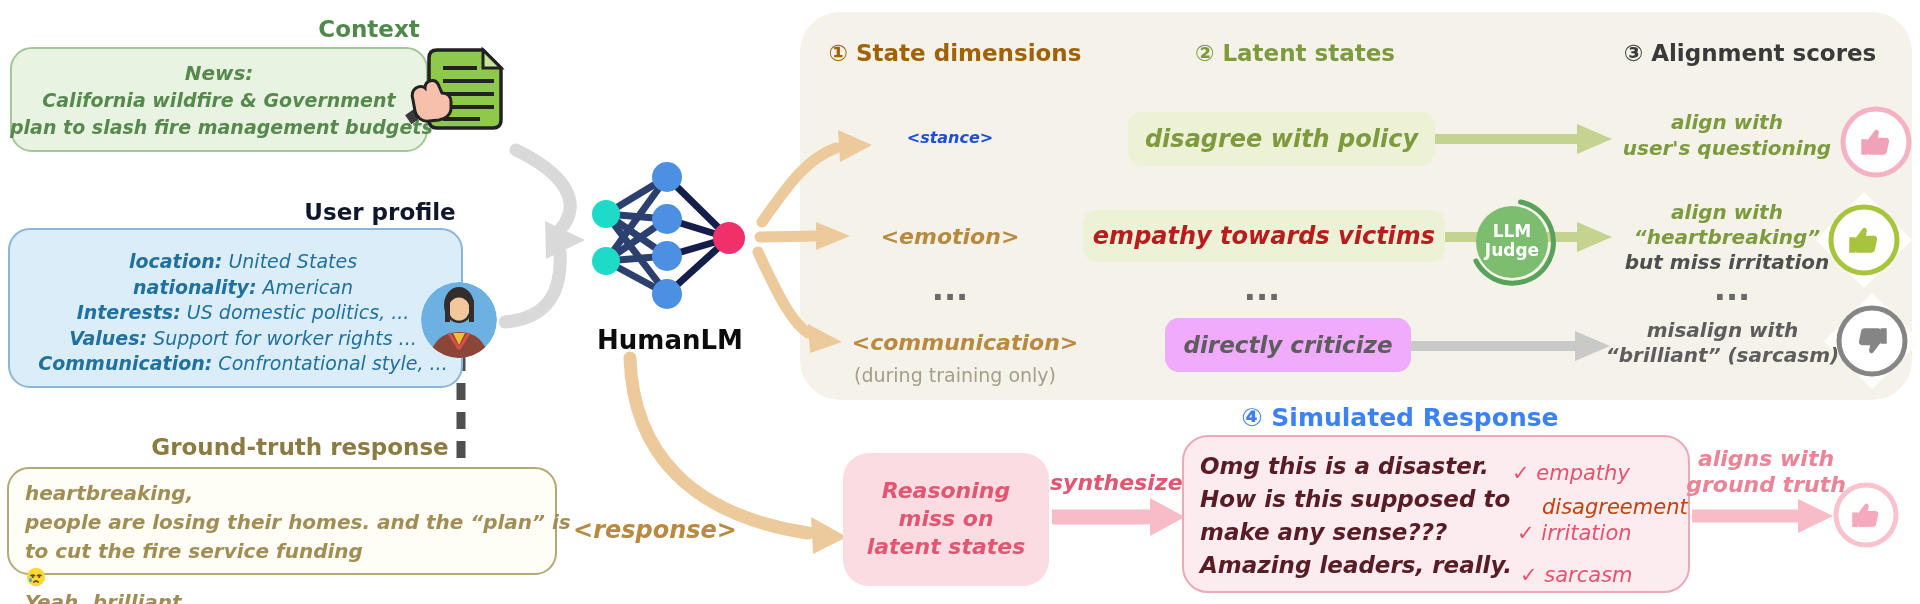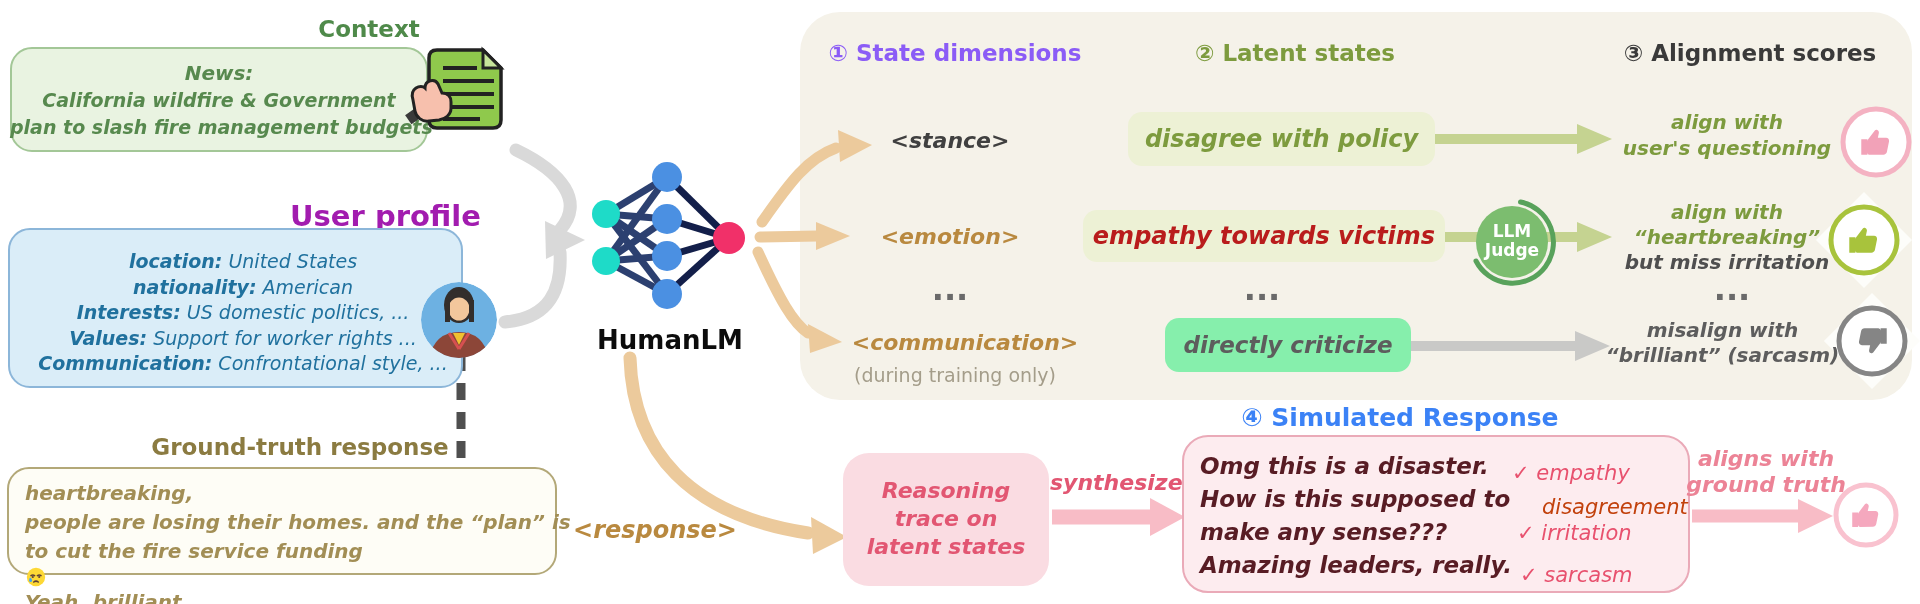--- a/index.html
+++ b/index.html
@@ -127,21 +127,21 @@
       <line x1="443" y1="68" x2="477" y2="68"></line>
         <line x1="443" y1="81" x2="494" y2="81"></line>
       <line x1="443" y1="94" x2="494" y2="94"></line>
         <line x1="443" y1="107" x2="494" y2="107"></line>
       <line x1="443" y1="119" x2="480" y2="119"></line>
     </g>
     <rect x="406" y="108" width="22" height="11" transform="rotate(-35 417 113)" fill="#3a3a3a"></rect>
     <path d="M413 100 c-4 -12 8 -16 12 -12 c0 -8 10 -10 13 -4 l4 9 c6 0 9 4 9 9 v6 c0 7 -6 11 -12 12 l-10 1 c-7 1 -13 -4 -14 -10 z" fill="#f7c0ad" stroke="#222" stroke-width="3"></path>
   </svg>
 
-  <div class="abs z2 ctr b nw" style="left:290px;top:199px;width:180px;font-size:29px;color:#a21caf;">User profile</div>
+  <div class="abs z2 ctr b nw" style="left:290px;top:199px;width:180px;font-size:23px;color:#0f172a;">User profile</div>
 
   <div class="abs z2 box" style="left:8px;top:228px;width:455px;height:160px;background:#daedf8;border:2px solid #8cb6d9;"></div>
   <div class="abs z2" style="left:28px;top:249px;width:430px;font-size:19px;color:#20719e;line-height:25.5px;font-style:italic;text-align:center;">
     <div class="nw"><span class="b">location:</span><span> United States</span></div>
     <div class="nw"><span class="b">nationality:</span><span> American</span></div>
     <div class="nw"><span class="b">Interests:</span><span> US domestic politics, ...</span></div>
     <div class="nw"><span class="b">Values:</span><span> Support for worker rights ...</span></div>
     <div class="nw"><span class="b">Communication:</span><span> Confrontational style, ...</span></div>
   </div>
 
@@ -177,25 +177,25 @@
         <circle cx="8.5" cy="12" r="1.2" fill="#5d4037"></circle>
           <circle cx="15.5" cy="12" r="1.2" fill="#5d4037"></circle>
         <path d="M9.5 17.5 q2.5 -2 5 0" stroke="#5d4037" stroke-width="1.6" fill="none" stroke-linecap="round"></path>
         <path d="M5.5 12.5 q2.2 1 2.2 3.2 q0 1.8 -1.6 1.8 q-1.6 0 -1.6 -1.8 q0 -2 1 -3.2 z" fill="#42a5f5"></path>
       </svg>
       <span>Yeah, brilliant.</span></div>
   </div>
 
   <div class="abs z2 ctr b nw" style="left:580px;top:325px;width:180px;font-size:26px;color:#0c0c0c;">HumanLM</div>
 
-  <div class="abs z2 ctr b nw" style="left:805px;top:40px;width:300px;font-size:23px;color:#8b5cf6;">① State dimensions</div>
+  <div class="abs z2 ctr b nw" style="left:805px;top:40px;width:300px;font-size:23px;color:#a16207;">① State dimensions</div>
   <div class="abs z2 ctr b nw" style="left:1145px;top:40px;width:300px;font-size:23px;color:#7d9b3e;">② Latent states</div>
   <div class="abs z2 ctr b nw" style="left:1600px;top:40px;width:300px;font-size:23px;color:#3a3a3a;">③ Alignment scores</div>
 
-  <div class="abs z2 ctr bi nw" style="left:860px;top:128px;width:180px;font-size:22px;color:#404040;">&lt;stance&gt;</div>
+  <div class="abs z2 ctr bi nw" style="left:860px;top:128px;width:180px;font-size:16px;color:#1d4ed8;">&lt;stance&gt;</div>
   <div class="abs z2 lat bi nw" style="left:1120px;top:112px;width:307px;height:54px;background:#edf1d5;font-size:24px;color:#7d9b3e;">
     <span>disagree with policy</span>
   </div>
   <div class="abs z2 ctr bi" style="left:1617px;top:109px;width:220px;font-size:20px;color:#7d9b3e;line-height:26px;">
     <div class="nw">align with</div>
     <div class="nw">user's questioning</div>
   </div>
 
   <div class="abs z2 ctr bi nw" style="left:860px;top:224px;width:180px;font-size:22px;color:#b9893f;">&lt;emotion&gt;</div>
   <div class="abs z2 lat bi nw" style="left:1075px;top:210px;width:362px;height:52px;background:#edf1d5;font-size:24px;color:#b91c1c;">
@@ -210,34 +210,34 @@
     <div class="nw bi" style="color:#7d9b3e;">“heartbreaking”</div>
     <div class="nw bi" style="color:#4f4f4f;">but miss irritation</div>
   </div>
 
   <div class="abs z2 ctr b nw" style="left:910px;top:270px;width:80px;font-size:32px;color:#6a6a6a;">...</div>
   <div class="abs z2 ctr b nw" style="left:1222px;top:270px;width:80px;font-size:32px;color:#6a6a6a;">...</div>
   <div class="abs z2 ctr b nw" style="left:1692px;top:270px;width:80px;font-size:32px;color:#6a6a6a;">...</div>
 
   <div class="abs z2 ctr bi nw" style="left:845px;top:330px;width:240px;font-size:22px;color:#b9893f;">&lt;communication&gt;</div>
   <div class="abs z2 ctr it nw" style="left:805px;top:364px;width:300px;font-size:19px;color:#a49d8a;font-style:normal;">(during training only)</div>
-  <div class="abs z2 lat bi nw" style="left:1157px;top:318px;width:246px;height:54px;background:#86efac;font-size:23px;color:#5d5d5d;">
+  <div class="abs z2 lat bi nw" style="left:1157px;top:318px;width:246px;height:54px;background:#f0abfc;font-size:23px;color:#5d5d5d;">
     <span>directly criticize</span>
   </div>
   <div class="abs z2 ctr bi" style="left:1600px;top:318px;width:245px;font-size:20px;color:#5d5d5d;line-height:25px;">
     <div class="nw">misalign with</div>
     <div class="nw">“brilliant” (sarcasm)</div>
   </div>
 
   <div class="abs z2 ctr bi nw" style="left:565px;top:516px;width:180px;font-size:24px;color:#b9893f;">&lt;response&gt;</div>
 
   <div class="abs z2" style="left:843px;top:453px;width:206px;height:133px;background:#fadce2;border-radius:26px;"></div>
   <div class="abs z2 ctr bi" style="left:843px;top:477px;width:206px;font-size:22px;color:#e25672;line-height:28px;">
     <div class="nw">Reasoning</div>
-    <div class="nw">trace on</div>
+    <div class="nw">miss on</div>
     <div class="nw">latent states</div>
   </div>
 
   <div class="abs z2 ctr bi nw" style="left:1050px;top:470px;width:130px;font-size:22px;color:#e25672;">synthesize</div>
 
   <div class="abs z2 ctr b nw" style="left:1240px;top:403px;width:320px;font-size:25px;color:#3b82f6;">④ Simulated Response</div>
 
   <div class="abs z2" style="left:1182px;top:435px;width:508px;height:158px;background:#fdecef;border:2px solid #eaaab8;border-radius:26px;box-sizing:border-box;">
     <div class="abs bi" style="left:16px;top:13px;font-size:23px;color:#581c24;line-height:33px;">
       <div class="nw">Omg this is a disaster.</div>

